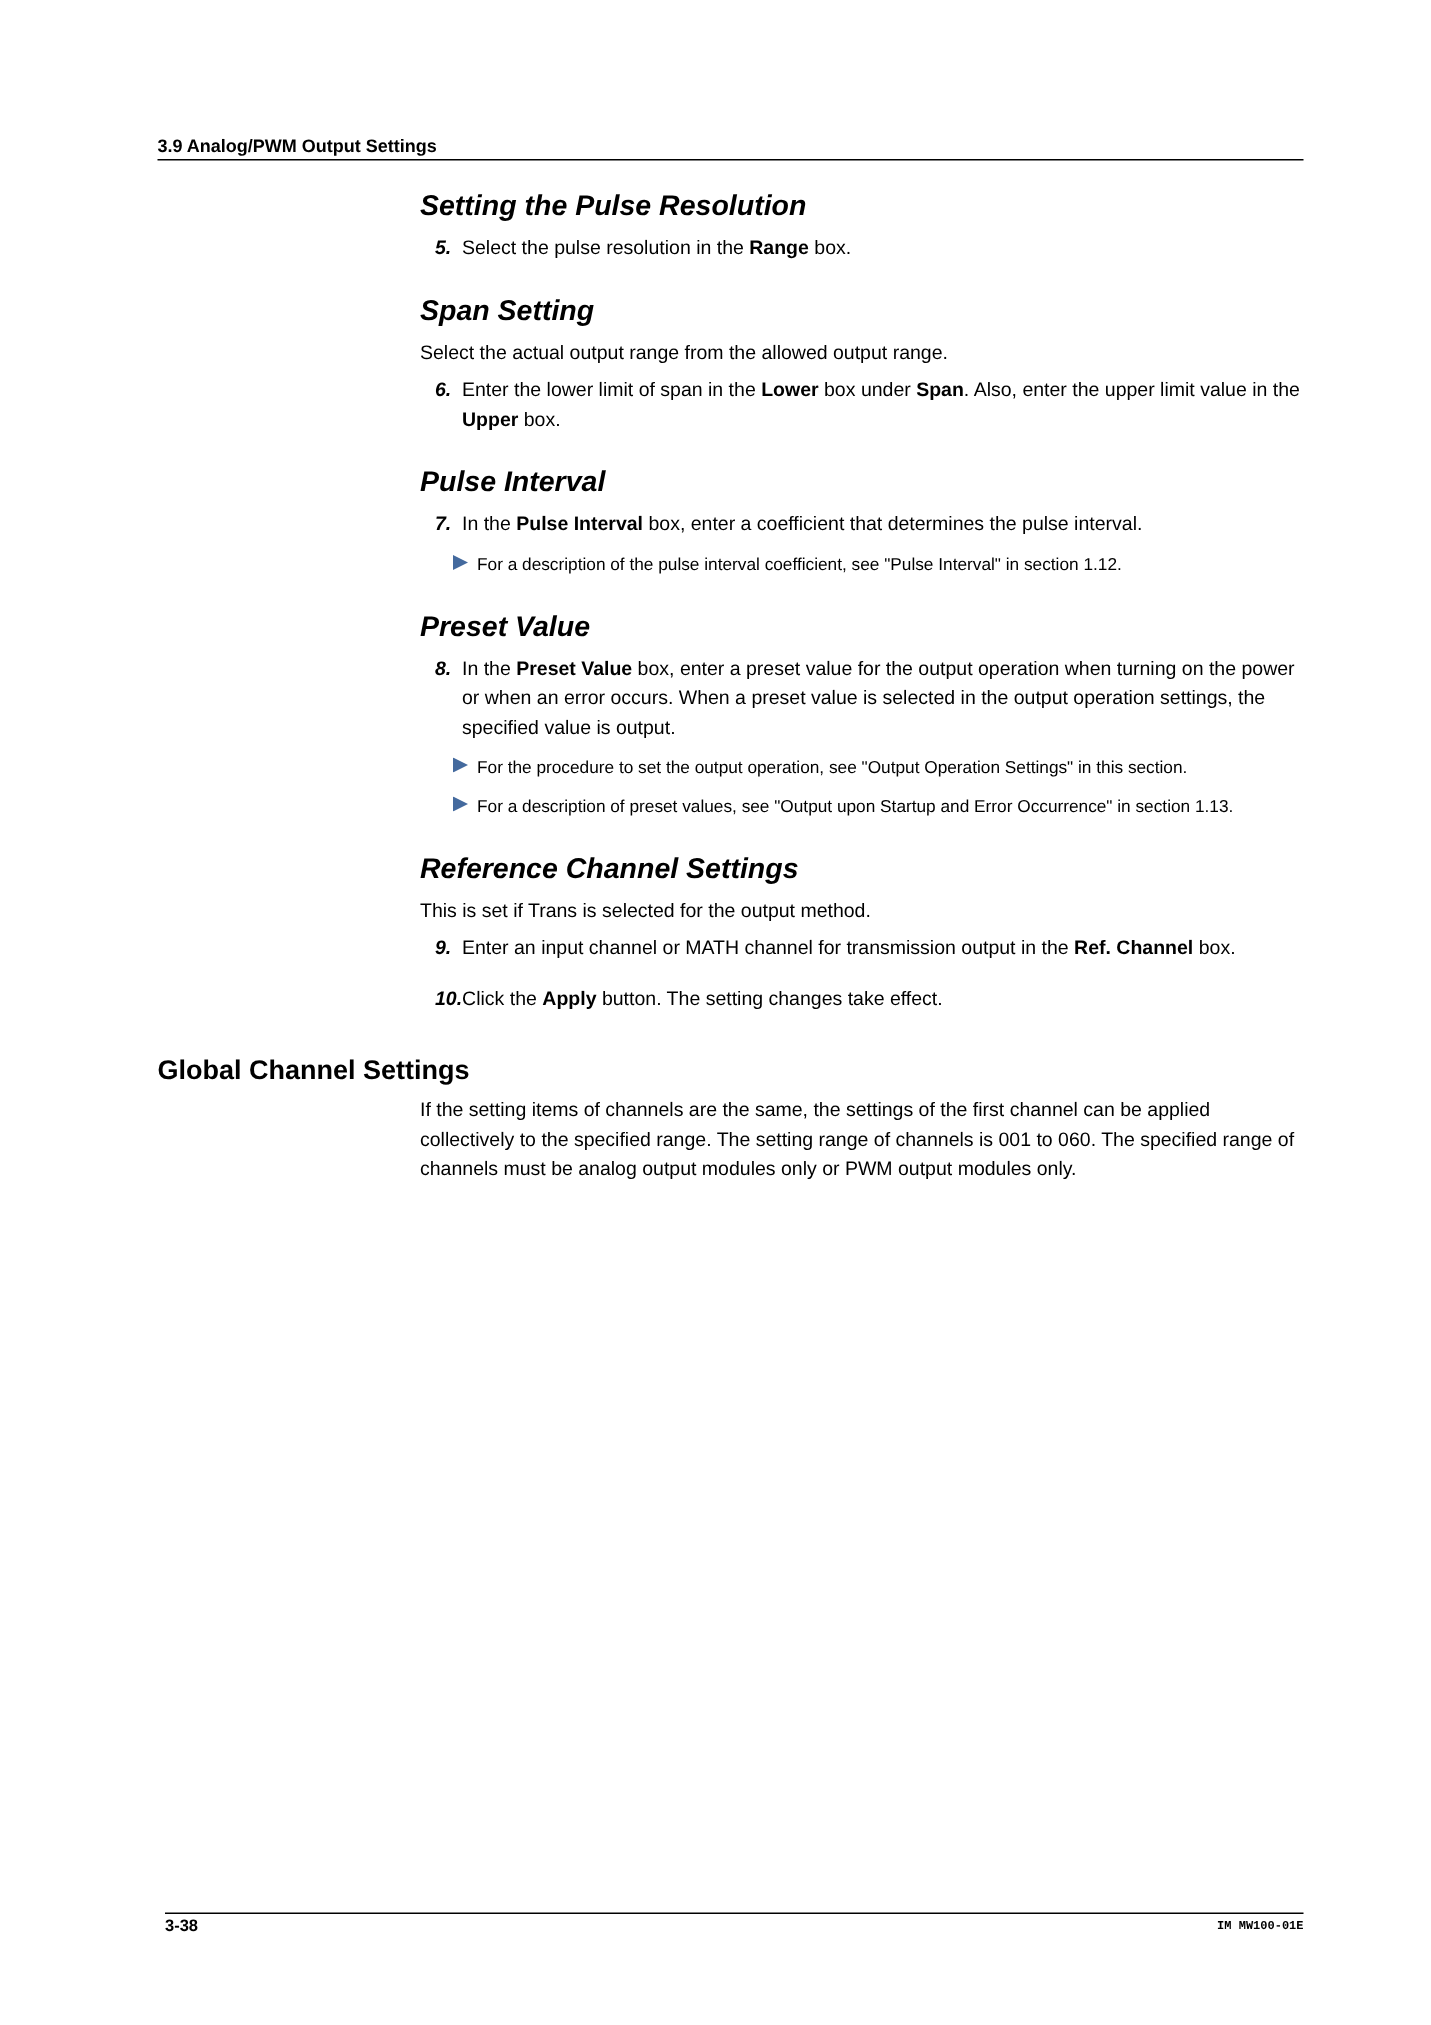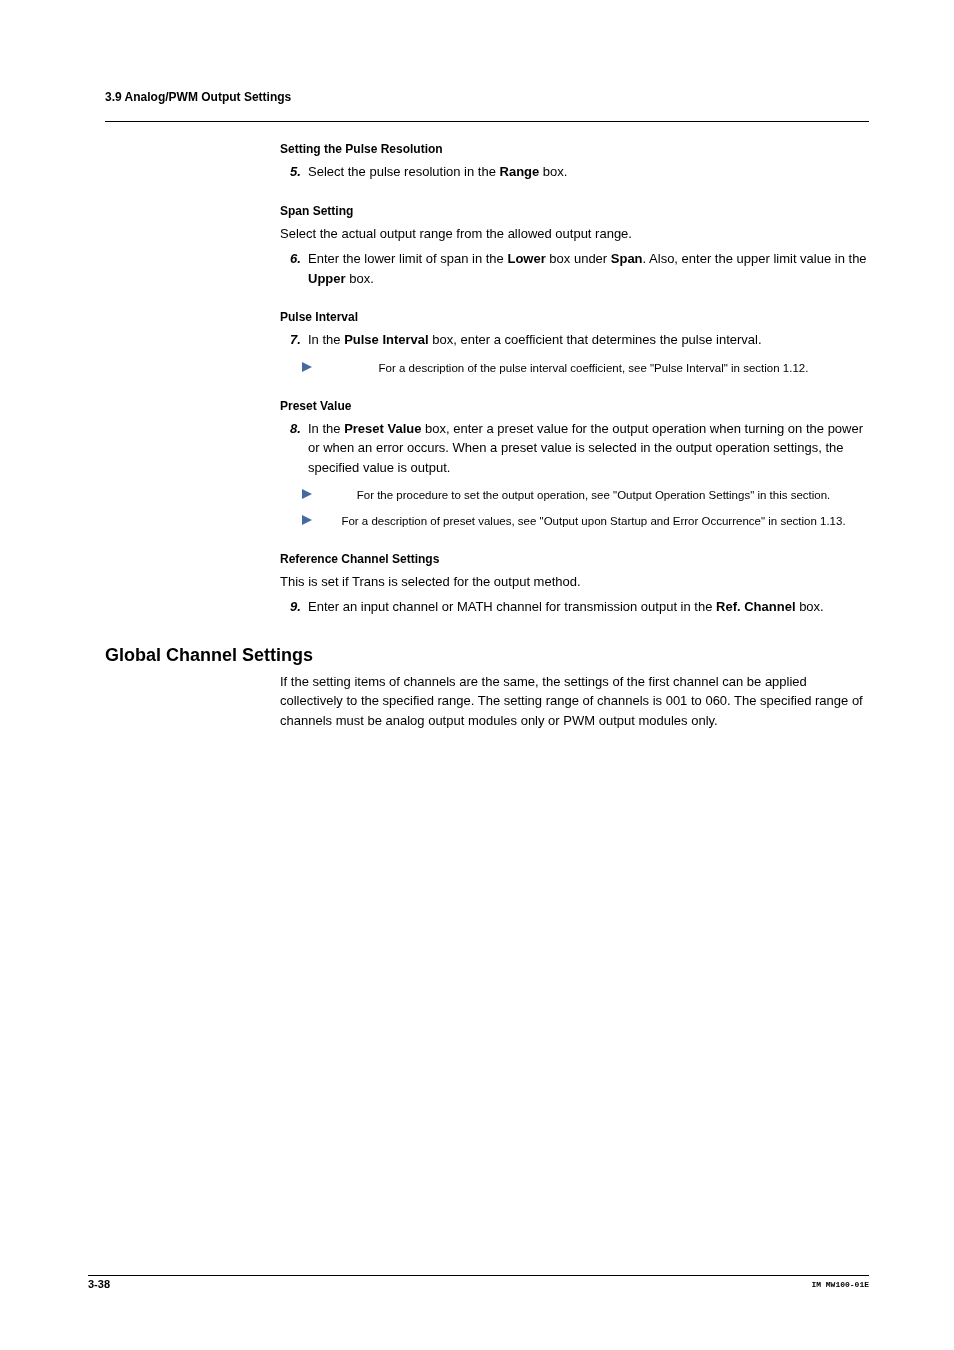--- a/index.html
+++ b/index.html
@@ -13,31 +13,32 @@
       height: 1350px;
       background: #fff;
       color: #000;
       position: relative;
       padding: 90px 85px 60px 105px;
     }
     .header-section {
       font-size: 12px;
       font-weight: bold;
       border-bottom: 1.5px solid #000;
-      padding-bottom: 17px;
+      padding-bottom: 2px;
       margin-bottom: 20px;
     }
     .content-area {
       padding-left: 175px;
     }
     .subsection-heading {
-      font-size: 12px;
+      font-size: 19px;
       font-weight: bold;
       margin-bottom: 6px;
       margin-top: 22px;
+      font-style: italic;
     }
     .subsection-heading.first {
       margin-top: 0;
     }
     .intro-text {
       font-size: 13px;
       line-height: 1.5;
       margin-bottom: 6px;
     }
     .numbered-item {
@@ -67,21 +68,20 @@
       margin-bottom: 6px;
       padding-left: 22px;
     }
     .note-item .triangle {
       color: #446a9e;
       min-width: 16px;
       font-size: 11px;
     }
     .note-item .note-text {
       flex: 1;
-      text-align: center;
     }
     .triangle svg {
       width: 10px;
       height: 10px;
       fill: #446a9e;
     }
     .main-heading {
       font-size: 18px;
       font-weight: bold;
       margin-top: 28px;
@@ -91,21 +91,21 @@
       padding-left: 175px;
     }
     .global-intro {
       font-size: 13px;
       line-height: 1.5;
       margin-bottom: 0;
     }
     .footer {
       position: absolute;
       bottom: 60px;
-      left: 88px;
+      left: 110px;
       right: 85px;
       border-top: 1px solid #000;
       padding-top: 2px;
       display: flex;
       justify-content: space-between;
       font-size: 11px;
     }
     .footer-left {
       font-weight: bold;
     }
@@ -177,20 +177,26 @@
   </div>
 
   <div class="subsection-heading">Reference Channel Settings</div>
   <div class="intro-text">This is set if Trans is selected for the output method.</div>
   <div class="numbered-item">
     <span class="num">9.</span>
     <span class="text">
       <span>Enter an input channel or MATH channel for transmission output in the </span><span class="bold">Ref. Channel</span><span> box.</span>
     </span>
   </div>
+  <div class="numbered-item" style="margin-top:14px;">
+    <span class="num">10.</span>
+    <span class="text">
+      <span>Click the </span><span class="bold">Apply</span><span> button. The setting changes take effect.</span>
+    </span>
+  </div>
 
 </div>
 
 <div class="main-heading">Global Channel Settings</div>
 <div class="main-heading-content">
   <div class="global-intro">If the setting items of channels are the same, the settings of the first channel can be applied collectively to the specified range. The setting range of channels is 001 to 060. The specified range of channels must be analog output modules only or PWM output modules only.</div>
 </div>
 
 <div class="footer">
   <span class="footer-left">3-38</span>

